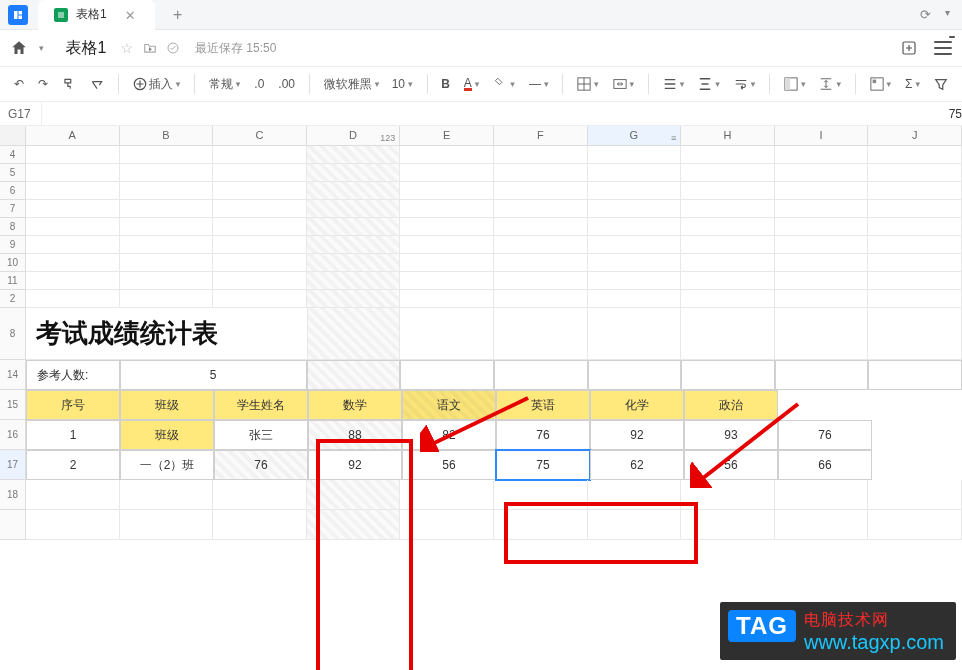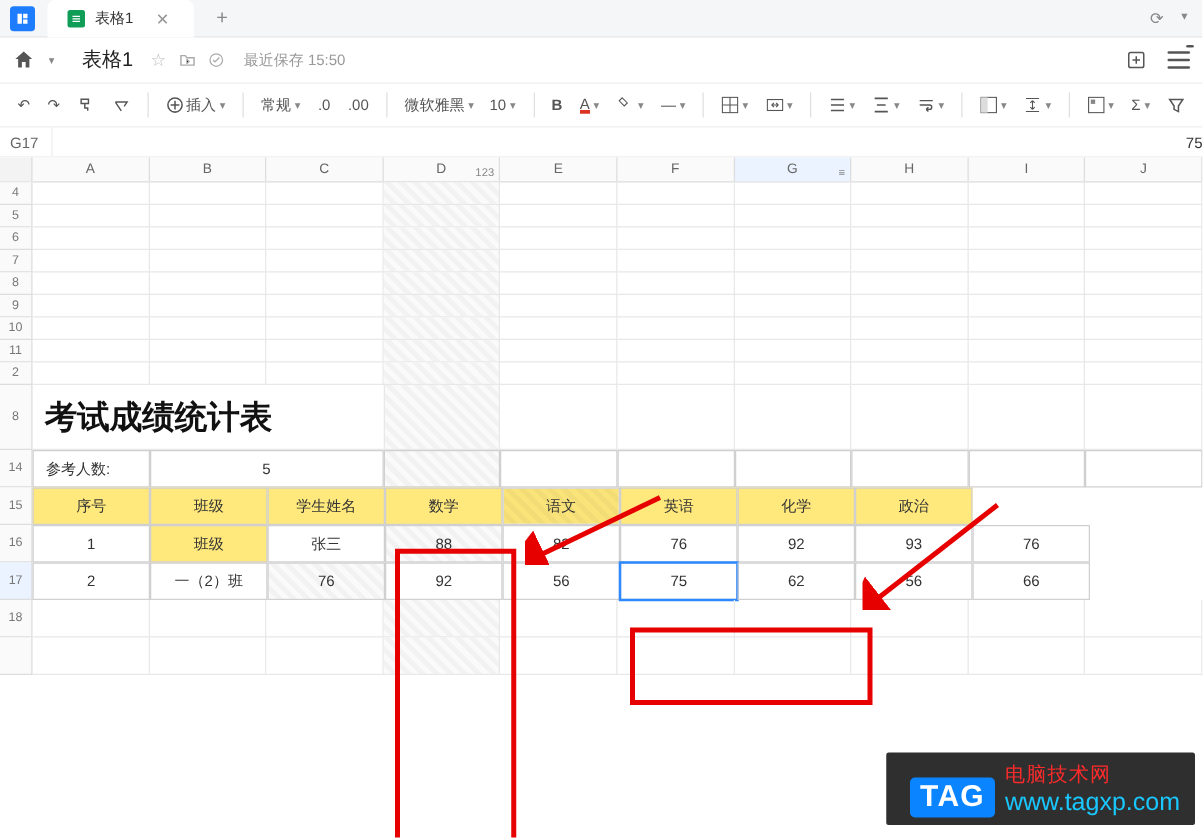--- a/index.html
+++ b/index.html
@@ -60,21 +60,21 @@
 .yellow { background: #ffe87c; border: 1px solid #d6c35a; font-weight: 500; }
 .yellow2 { background: #ffe87c; font-weight: 500; }
 .tbl-cell { border: 1px solid #d0d0d0; }
 .sel { outline: 2px solid #2e89ff; outline-offset: -1px; background:#fff; }
 
 
 .redbox { position: absolute; border: 4px solid #e60000; pointer-events: none; }
 .arrow { position: absolute; pointer-events: none; }
 
 
-.tagbox { position: absolute; right: 6px; bottom: 10px; background: rgba(10,10,10,0.85); padding: 8px 12px 6px 19px; display: flex; align-items: flex-end; gap: 8px; border-radius: 2px; }
+.tagbox { position: absolute; right: 6px; bottom: 10px; background: rgba(10,10,10,0.85); padding: 8px 12px 6px 8px; display: flex; align-items: flex-start; gap: 8px; border-radius: 2px; }
 .tag-badge { background: #0a84ff; color: #fff; font-weight: 800; font-size: 24px; padding: 2px 8px; border-radius: 4px; font-family: Arial, sans-serif; letter-spacing: 1px; }
 .tag-txt { display: flex; flex-direction: column; font-size: 16px; }
 .tag-txt .cn { color: #ff2b2b; font-weight: 400; letter-spacing: 1px; }
 .tag-txt .url { color: #19c8ff; font-size: 20px; font-family: Arial, sans-serif; }
 
 svg { display: block; }
 </style>
 </head>
 <body>
 

